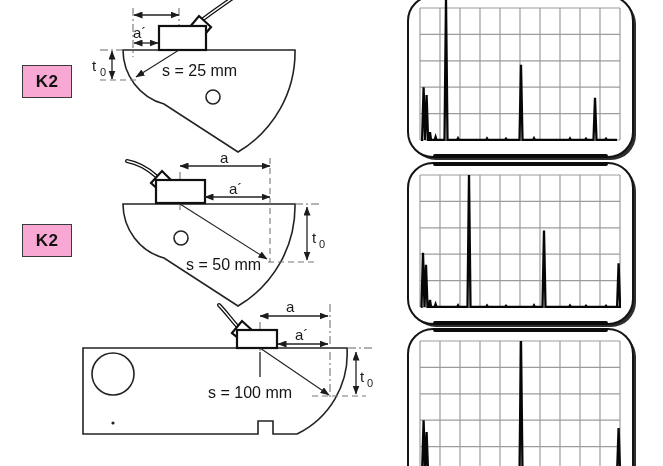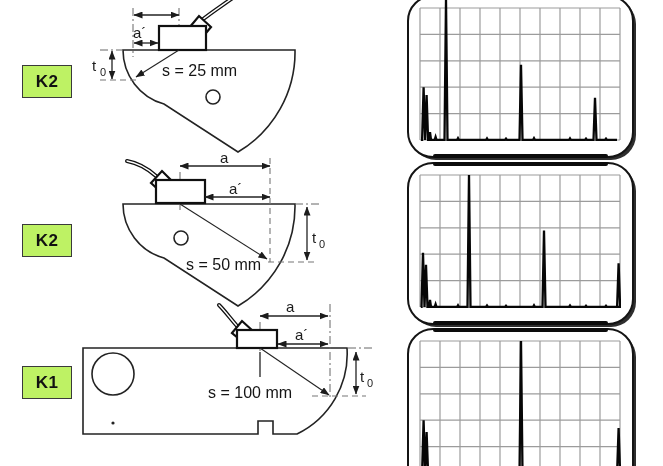--- a/index.html
+++ b/index.html
@@ -1,18 +1,18 @@
 <!DOCTYPE html>
 <html><head>
 <meta charset="utf-8">
 <style>
   html,body{margin:0;padding:0;background:#fff}
   #stage{position:relative;width:663px;height:466px;background:#fff;overflow:hidden;
          font-family:"Liberation Sans",sans-serif}
-  .kbox{position:absolute;width:48px;height:31px;border:1.6px solid #3a3a3a;background:#bef264;
+  .kbox{position:absolute;width:48px;height:31px;border:1.6px solid #3a3a3a;background:#f9a8d4;
         display:flex;align-items:center;justify-content:center;
         font-weight:bold;font-size:17px;color:#111;letter-spacing:.5px}
   #kbox1{left:22px;top:65px}
   #kbox2{left:22px;top:224px}
   #kbox3{left:22px;top:366px}
   svg.diagram{position:absolute;left:0;overflow:visible}
   #diag1{top:0}#diag2{top:150px}#diag3{top:295px}
   .blk{stroke:#232323;stroke-width:1.6;fill:#fff}
   .ln{stroke:#232323;stroke-width:1.3;fill:none}
   .beam{stroke:#232323;stroke-width:1.1;fill:none}
@@ -34,21 +34,20 @@
   #scope1{top:-5px}#scope2{top:162px}#scope3{top:328px}
   .scope svg{position:absolute;left:10px;top:3px;overflow:hidden}
 </style>
 </head>
 <body>
 
 <div id="stage">
 
   <div class="kbox" id="kbox1">K2</div>
   <div class="kbox" id="kbox2">K2</div>
-  <div class="kbox" id="kbox3">K1</div>
 
   <svg id="diag1" class="diagram" width="400" height="160" viewBox="0 0 400 160">
     <defs>
       <marker id="ah" markerUnits="userSpaceOnUse" markerWidth="9" markerHeight="7" refX="8.5" refY="3.5" orient="auto-start-reverse">
         <path d="M0,0 L9,3.5 L0,7 Z" fill="#1c1c1c"></path>
       </marker>
     </defs>
     <path class="blk" d="M123,50 H295 A116,116 0 0 1 238,152 L164,104 A56,56 0 0 1 123,50 Z"></path>
     <line class="dd" x1="133" y1="8" x2="133" y2="57"></line>
     <line class="dd" x1="179" y1="8" x2="179" y2="50"></line>

